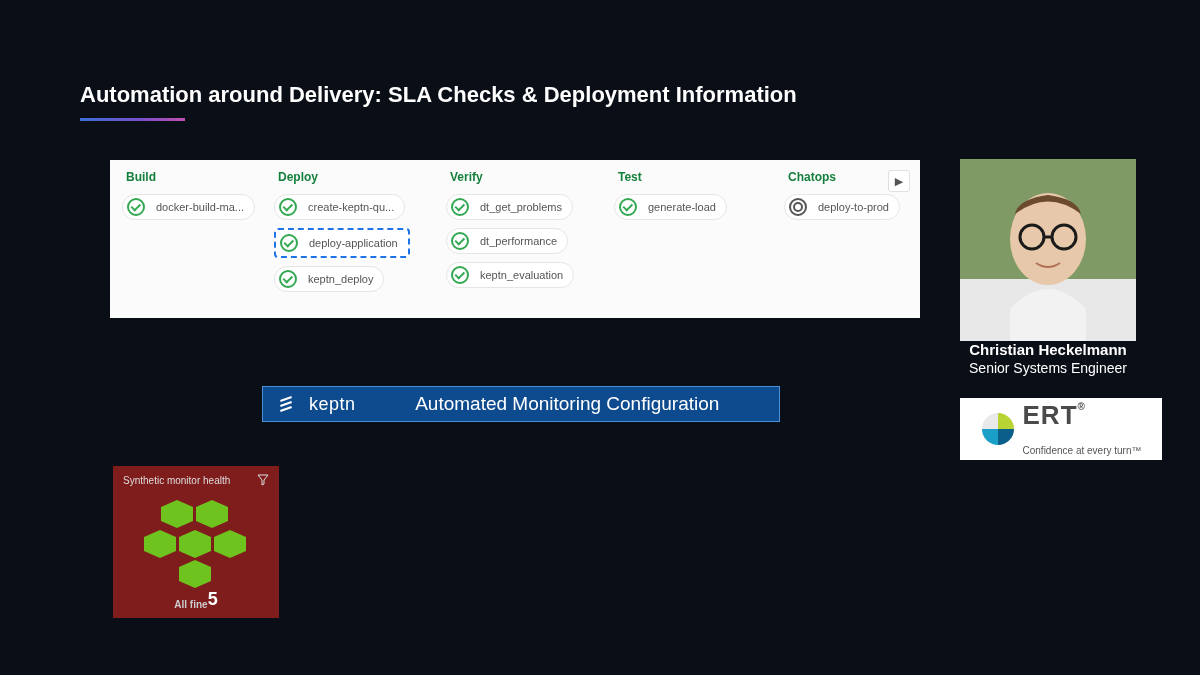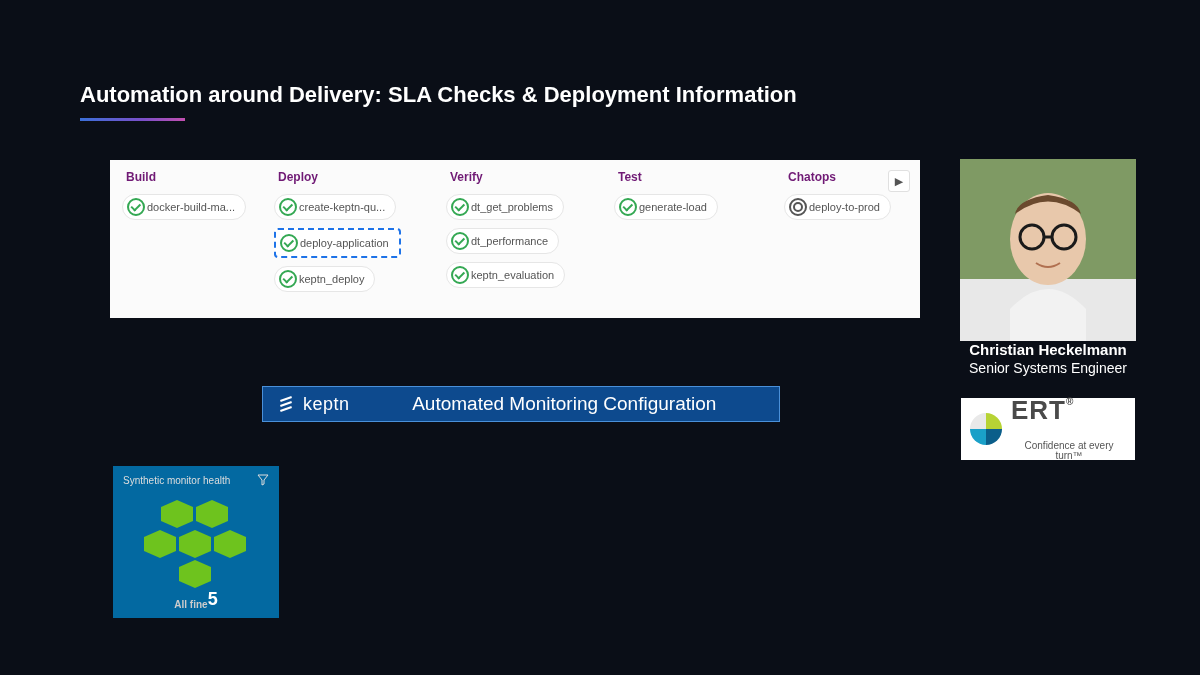--- a/index.html
+++ b/index.html
@@ -42,28 +42,28 @@
   }
   .stage {
     display: flex;
     flex-direction: column;
     flex: 0 0 auto;
     position: relative;
   }
   .stage-header {
     font-size: 12px;
     font-weight: 600;
-    color: #701a75;
+    color: #15803d;
     margin-bottom: 10px;
     padding-left: 4px;
   }
   .step {
     display: inline-flex;
     align-items: center;
-    gap: 2px;
+    gap: 11px;
     background: #fff;
     border: 1px solid #e6e6e6;
     border-radius: 14px;
     height: 26px;
     padding: 0 10px 0 4px;
     font-size: 11px;
     color: #555;
     margin-bottom: 8px;
     width: fit-content;
   }
@@ -110,34 +110,34 @@
     position:absolute;
     top:386px; left:262px;
     width:518px; height:36px;
     background:#0d4a8e;
     border:1px solid #4a90d9;
     display:flex; align-items:center;
     padding:0 14px;
     gap:14px;
   }
   .keptn-logo {
-    display:flex; align-items:center; gap:6px;
+    display:flex; align-items:center; gap:12px;
     font-size:18px; font-weight:400; letter-spacing:0.5px;
   }
   .keptn-icon svg { display:block; }
   .keptn-text {
     flex:1; text-align:center;
     font-size:19px; font-weight:400;
   }
   
   .syn-tile {
     position:absolute;
     top:466px; left:113px;
     width:166px; height:152px;
-    background:#0369a1;
+    background:#7f1d1d;
     padding:8px 10px;
     display:flex; flex-direction:column;
   }
   .syn-header {
     display:flex; justify-content:space-between; align-items:center;
     font-size:10px; color:#ddd;
     margin-bottom:6px;
   }
   .funnel-icon {
     width:12px;height:12px;
@@ -173,21 +173,21 @@
   }
   .portrait svg { position:absolute; inset:0; }
   .speaker-name {
     margin-top:0; font-size:15px; font-weight:700;
   }
   .speaker-role {
     font-size:14px; font-weight:400; margin-top:2px;
   }
   .ert-logo {
     margin:22px auto 0;
-    width:174px; height:62px;
+    width:202px; height:62px;
     background:#fff;
     display:flex; align-items:center; justify-content:center;
     gap:8px;
     padding:0 8px;
   }
   .ert-mark {
     width:34px;height:34px;position:relative;
   }
   .ert-mark svg{display:block;}
   .ert-text { display:flex; flex-direction:column; align-items:flex-start; line-height:1; }

